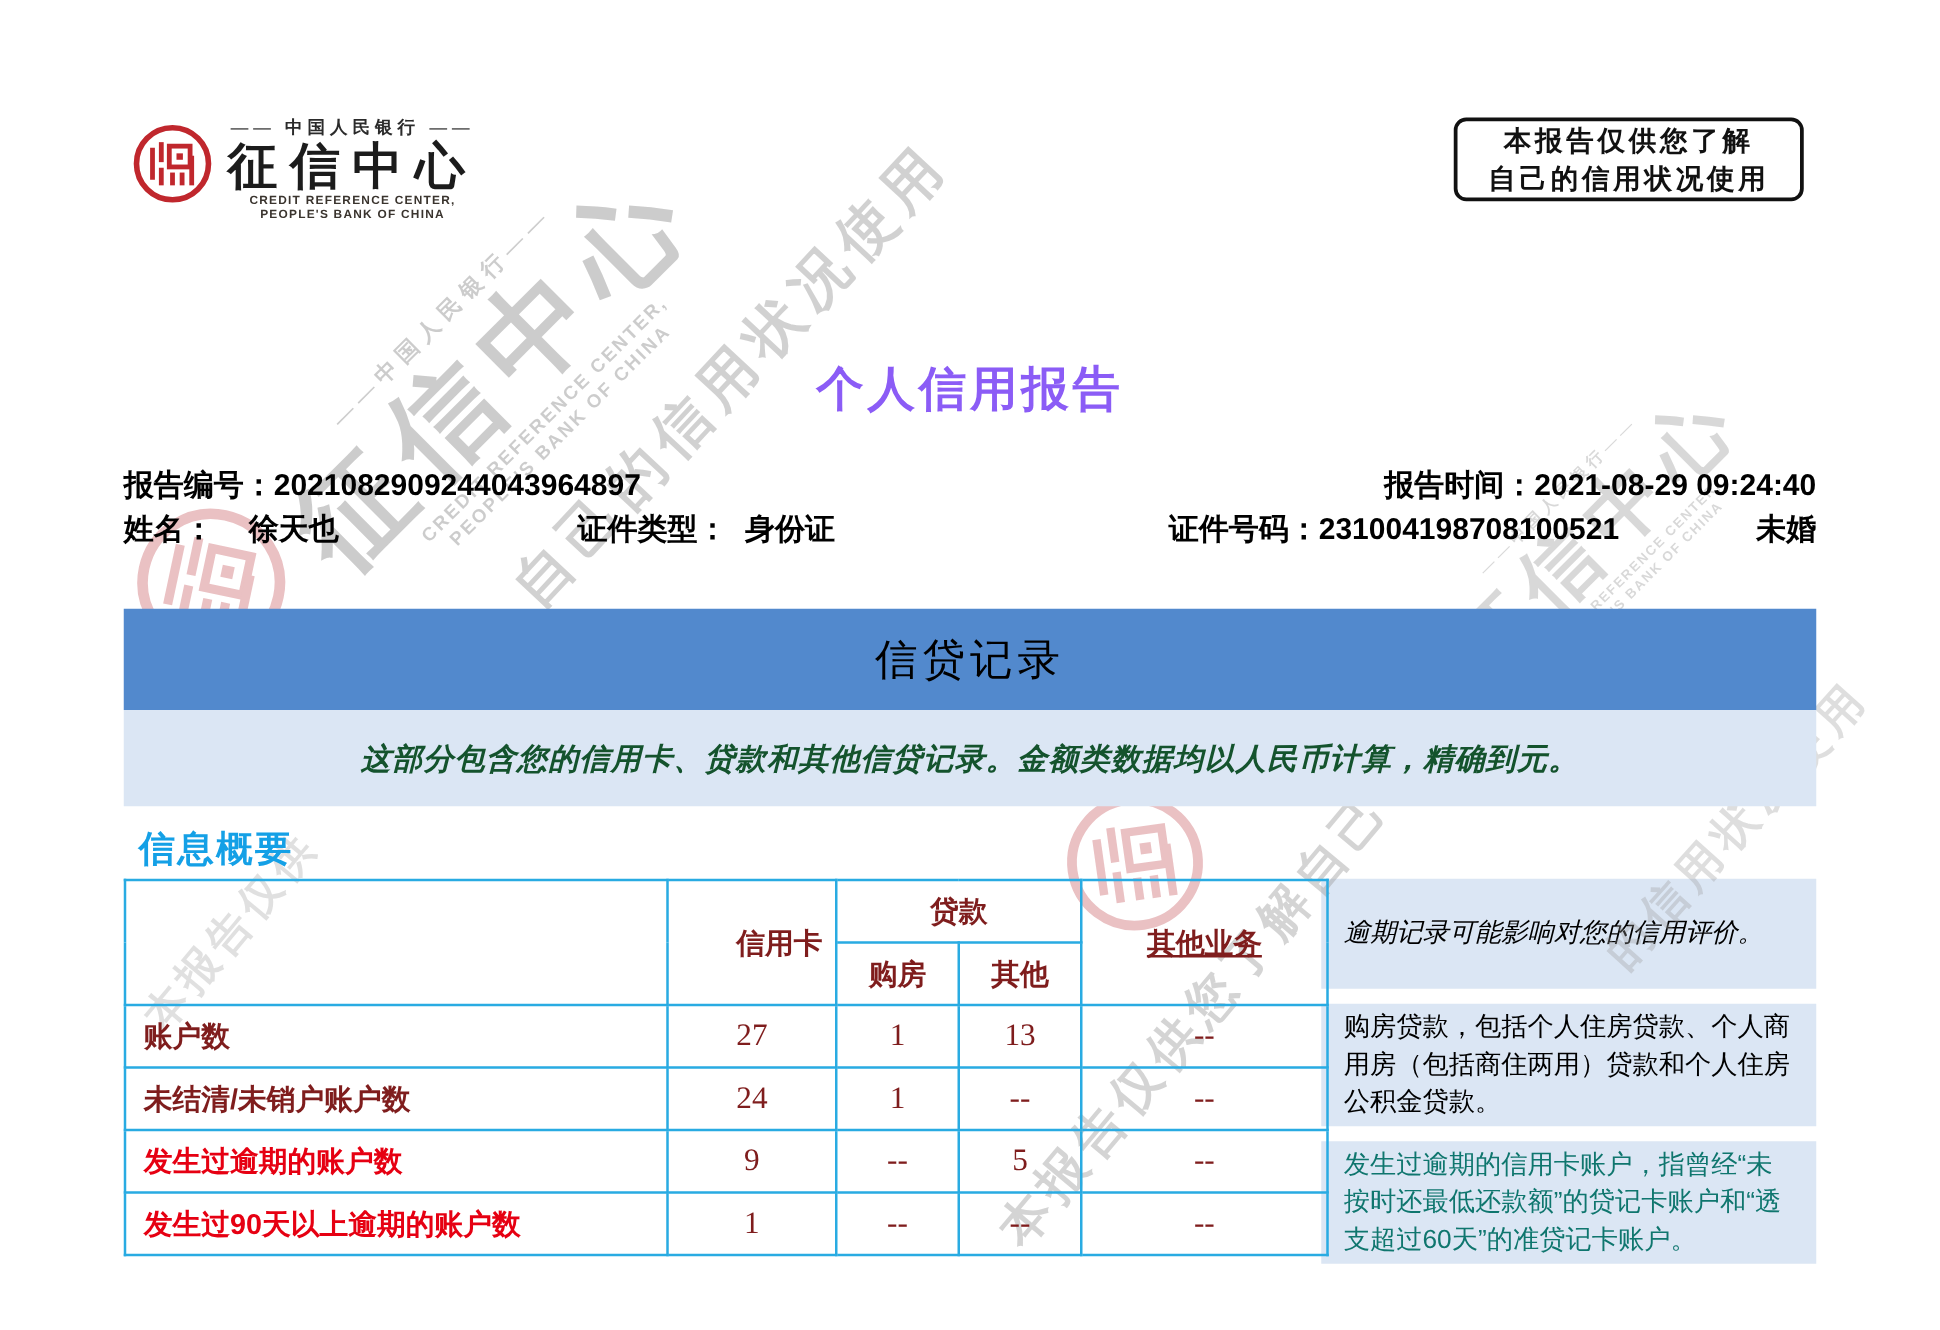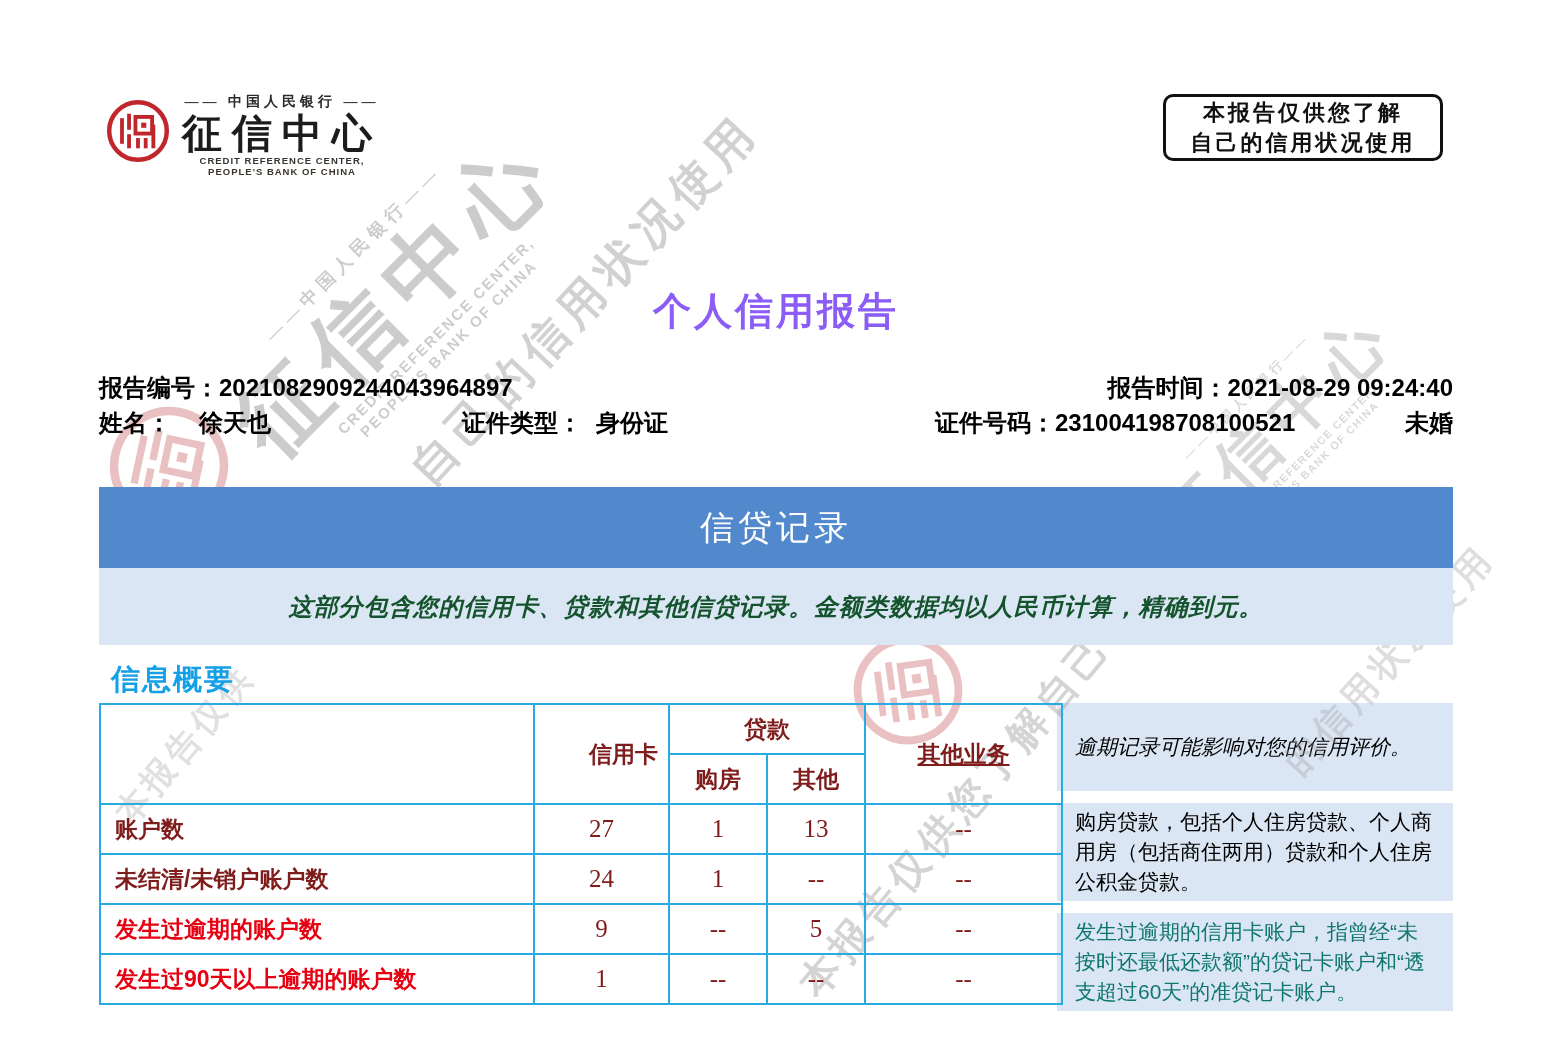--- a/index.html
+++ b/index.html
@@ -33,21 +33,21 @@
   
   .doc-title {
     position:absolute; left:0; top:286px; width:1552px; text-align:center;
     font-size:38px; font-weight:bold; letter-spacing:3px; color:#8b5cf6; z-index:4;
   }
   .info-line { position:absolute; font-size:24px; font-weight:bold; color:#000; z-index:4; white-space:nowrap; }
 
   
   .band-title {
     position:absolute; left:99px; top:487px; width:1354px; height:81px;
-    background:#5289cd; color:#ffffff; display:flex; align-items:center; justify-content:center;
+    background:#5289cd; color:#000000; display:flex; align-items:center; justify-content:center;
     font-size:34px; font-weight:500; letter-spacing:4px;
   }
   .band-desc {
     position:absolute; left:99px; top:568px; width:1354px; height:77px;
     background:#dbe6f4; display:flex; align-items:center; justify-content:center;
     font-size:24px; font-weight:bold; font-style:italic; color:#14532d; letter-spacing:1px;
   }
 
   
   .sum-heading {

